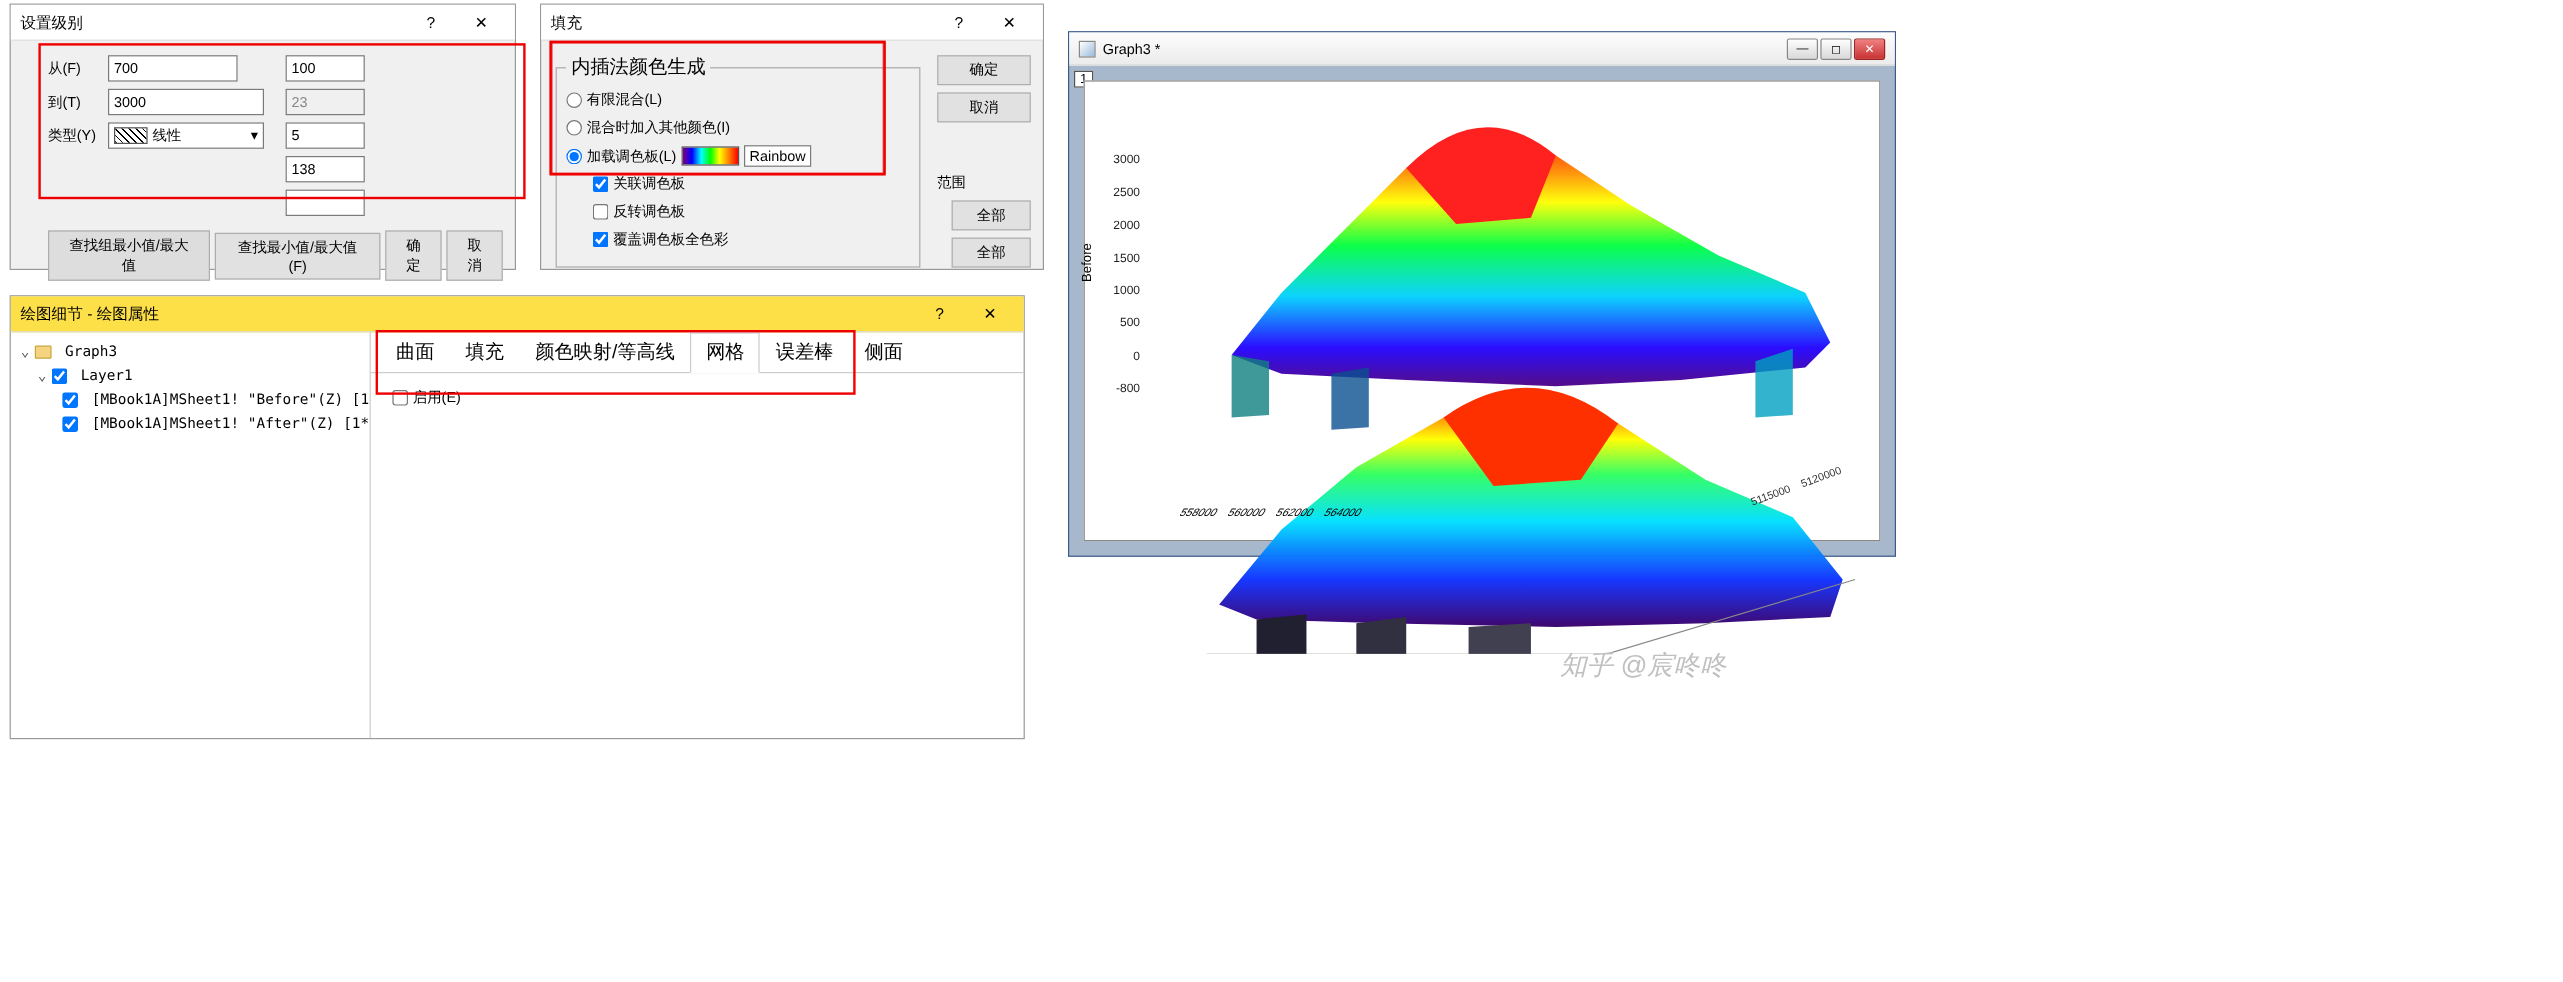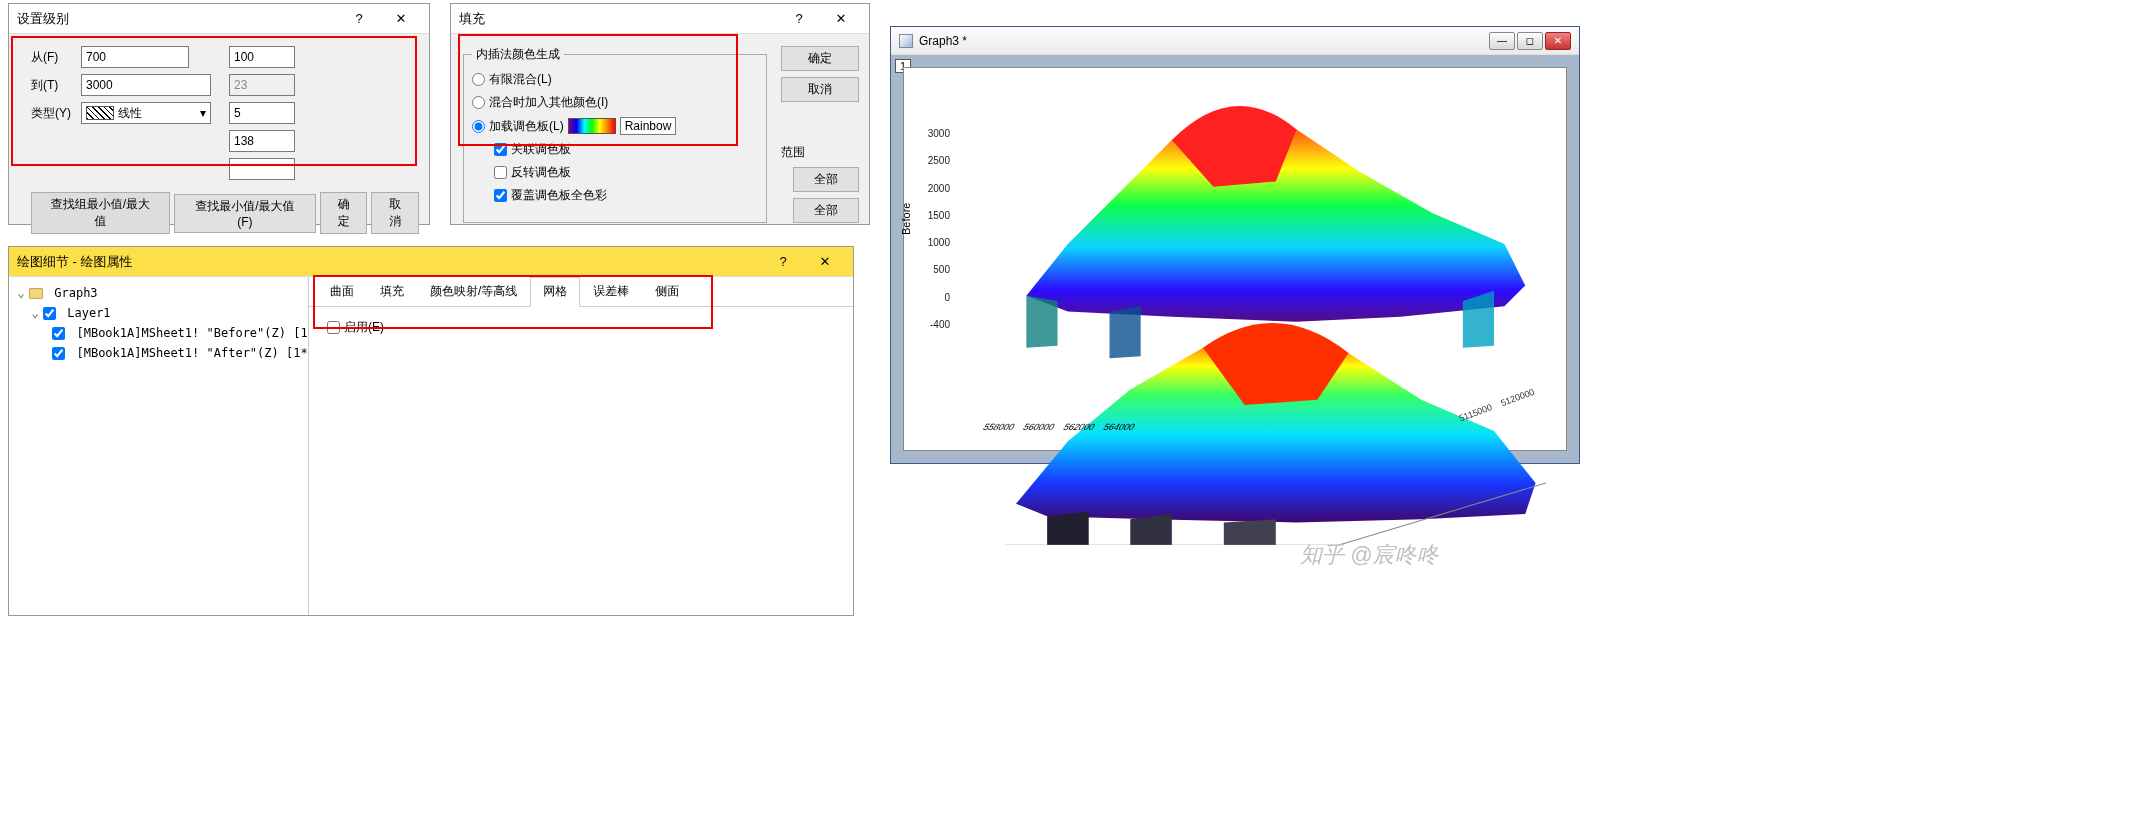--- a/index.html
+++ b/index.html
@@ -3,37 +3,37 @@
 <meta charset="utf-8">
 <style>
 * { box-sizing: border-box; margin: 0; padding: 0; }
 body { font-family: "Microsoft YaHei", SimSun, sans-serif; font-size: 12px; background: #fff; width: 2136px; height: 818px; position: relative; color: #000; }
 .dialog { position: absolute; background: #f0f0f0; border: 1px solid #999; }
 .titlebar { display: flex; align-items: center; justify-content: space-between; padding: 4px 8px; background: #fff; border-bottom: 1px solid #ddd; height: 30px; }
 .titlebar .title { font-size: 13px; }
 .titlebar .ctrls { display: flex; gap: 2px; }
 .titlebar .ctrl { width: 40px; height: 22px; display: flex; align-items: center; justify-content: center; font-size: 13px; cursor: pointer; }
 fieldset { border: 1px solid #aaa; padding: 8px; margin: 8px; }
-legend { padding: 0 4px; font-size: 12px; }
+legend { padding: 0 4px; font-size: 16px; }
 .row { display: flex; align-items: center; margin-bottom: 6px; gap: 6px; }
 .lbl { min-width: 44px; }
 input[type=text] { border: 1px solid #7a7a7a; padding: 2px 4px; height: 22px; background: #fff; font-size: 12px; }
 input[type=text].disabled { background: #f0f0f0; color: #888; }
 .btn { border: 1px solid #adadad; background: #e1e1e1; padding: 3px 14px; font-size: 12px; cursor: pointer; }
 .redbox { border: 2px solid #e00; position: absolute; pointer-events: none; }
 .radio, .check { display: flex; align-items: center; gap: 4px; }
 input[type=radio], input[type=checkbox] { margin: 0; }
 .tree { padding: 6px; line-height: 20px; font-family: SimSun, monospace; }
 .tree-item { display: flex; align-items: center; gap: 2px; white-space: nowrap; }
 .tree .ind1 { padding-left: 14px; }
 .tree .ind2 { padding-left: 28px; }
 .expander { width: 12px; display: inline-block; text-align: center; cursor: pointer; color: #555; }
 .folder-icon { display:inline-block; width:14px; height:11px; background:#f5d481; border:1px solid #c9a63c; border-radius:1px; position:relative; }
 .tabs { display: flex; border-bottom: 1px solid #ccc; padding-left: 8px; }
-.tab { padding: 5px 12px; font-size: 12px; cursor: pointer; border: 1px solid transparent; }
+.tab { padding: 5px 12px; font-size: 16px; cursor: pointer; border: 1px solid transparent; }
 .tab.active { border: 1px solid #ccc; border-bottom: 1px solid #fff; background: #fff; margin-bottom: -1px; }
 .graphwin { position: absolute; background: #a7b8cc; border: 1px solid #3c5a8a; }
 .graphwin .titlebar { background: linear-gradient(#fdfdfd,#ebebeb); height: 28px; font-size: 12px; }
 .wctrls { display:flex; gap:2px; }
 .wctrl { width:26px; height:18px; border:1px solid #888; background:linear-gradient(#fefefe,#d8d8d8); border-radius:2px; display:flex; align-items:center; justify-content:center; font-size:10px; cursor:pointer; }
 .wctrl.close { background:linear-gradient(#f08080,#c83232); color:#fff; border-color:#a02020; }
 .canvas { background:#fff; margin:12px; height: calc(100% - 52px); position:relative; border:1px solid #888; }
 .watermark { position:absolute; right:8px; bottom:4px; color:#c0c0c0; font-size:22px; font-style:italic; }
 .zaxis { position:absolute; left:12px; top:60px; bottom:120px; display:flex; flex-direction:column; justify-content:space-between; font-size:10px; color:#222; }
 .zaxis span { text-align:right; width:34px; }
@@ -46,21 +46,21 @@
 <body>
 
 <div class="dialog" style="left:8px; top:3px; width:422px; height:222px;">
   <div class="titlebar">
     <span class="title">设置级别</span>
     <div class="ctrls">
       <div class="ctrl">?</div>
       <div class="ctrl">✕</div>
     </div>
   </div>
-  <div style="position:relative; padding:12px 10px 6px 22px;">
+  <div style="position:relative; padding:12px 10px 6px 10px;margin-left:21px;">
     <div style="display:flex; gap:8px;">
       <div style="width:190px;">
         <div class="row">
             <span class="lbl">从(F)</span>
           <input type="text" style="width: 108px;" value="700">
           </div>
         <div class="row">
             <span class="lbl">到(T)</span>
           <input type="text" style="width: 130px;" value="3000">
           </div>
@@ -206,21 +206,21 @@
   <div style="position:absolute; left:4px; top:32px; background:#fff; border:1px solid #555; padding:0 4px; font-size:11px;">1</div>
   <div class="canvas">
     <div class="zaxis">
       <span>3000</span>
       <span>2500</span>
       <span>2000</span>
       <span>1500</span>
       <span>1000</span>
       <span>500</span>
       <span>0</span>
-      <span>-400</span>
+      <span>-800</span>
     </div>
     <div class="zlabel">Before</div>
     <svg class="surface-img" viewBox="0 0 560 440">
       <defs>
         <linearGradient id="rb1" x1="0" y1="1" x2="0" y2="0">
           <stop offset="0" stop-color="#4b0082"></stop>
             <stop offset="0.15" stop-color="#2000ff"></stop>
           <stop offset="0.35" stop-color="#00d0ff"></stop>
             <stop offset="0.55" stop-color="#00ff40"></stop>
           <stop offset="0.72" stop-color="#ffff00"></stop>

